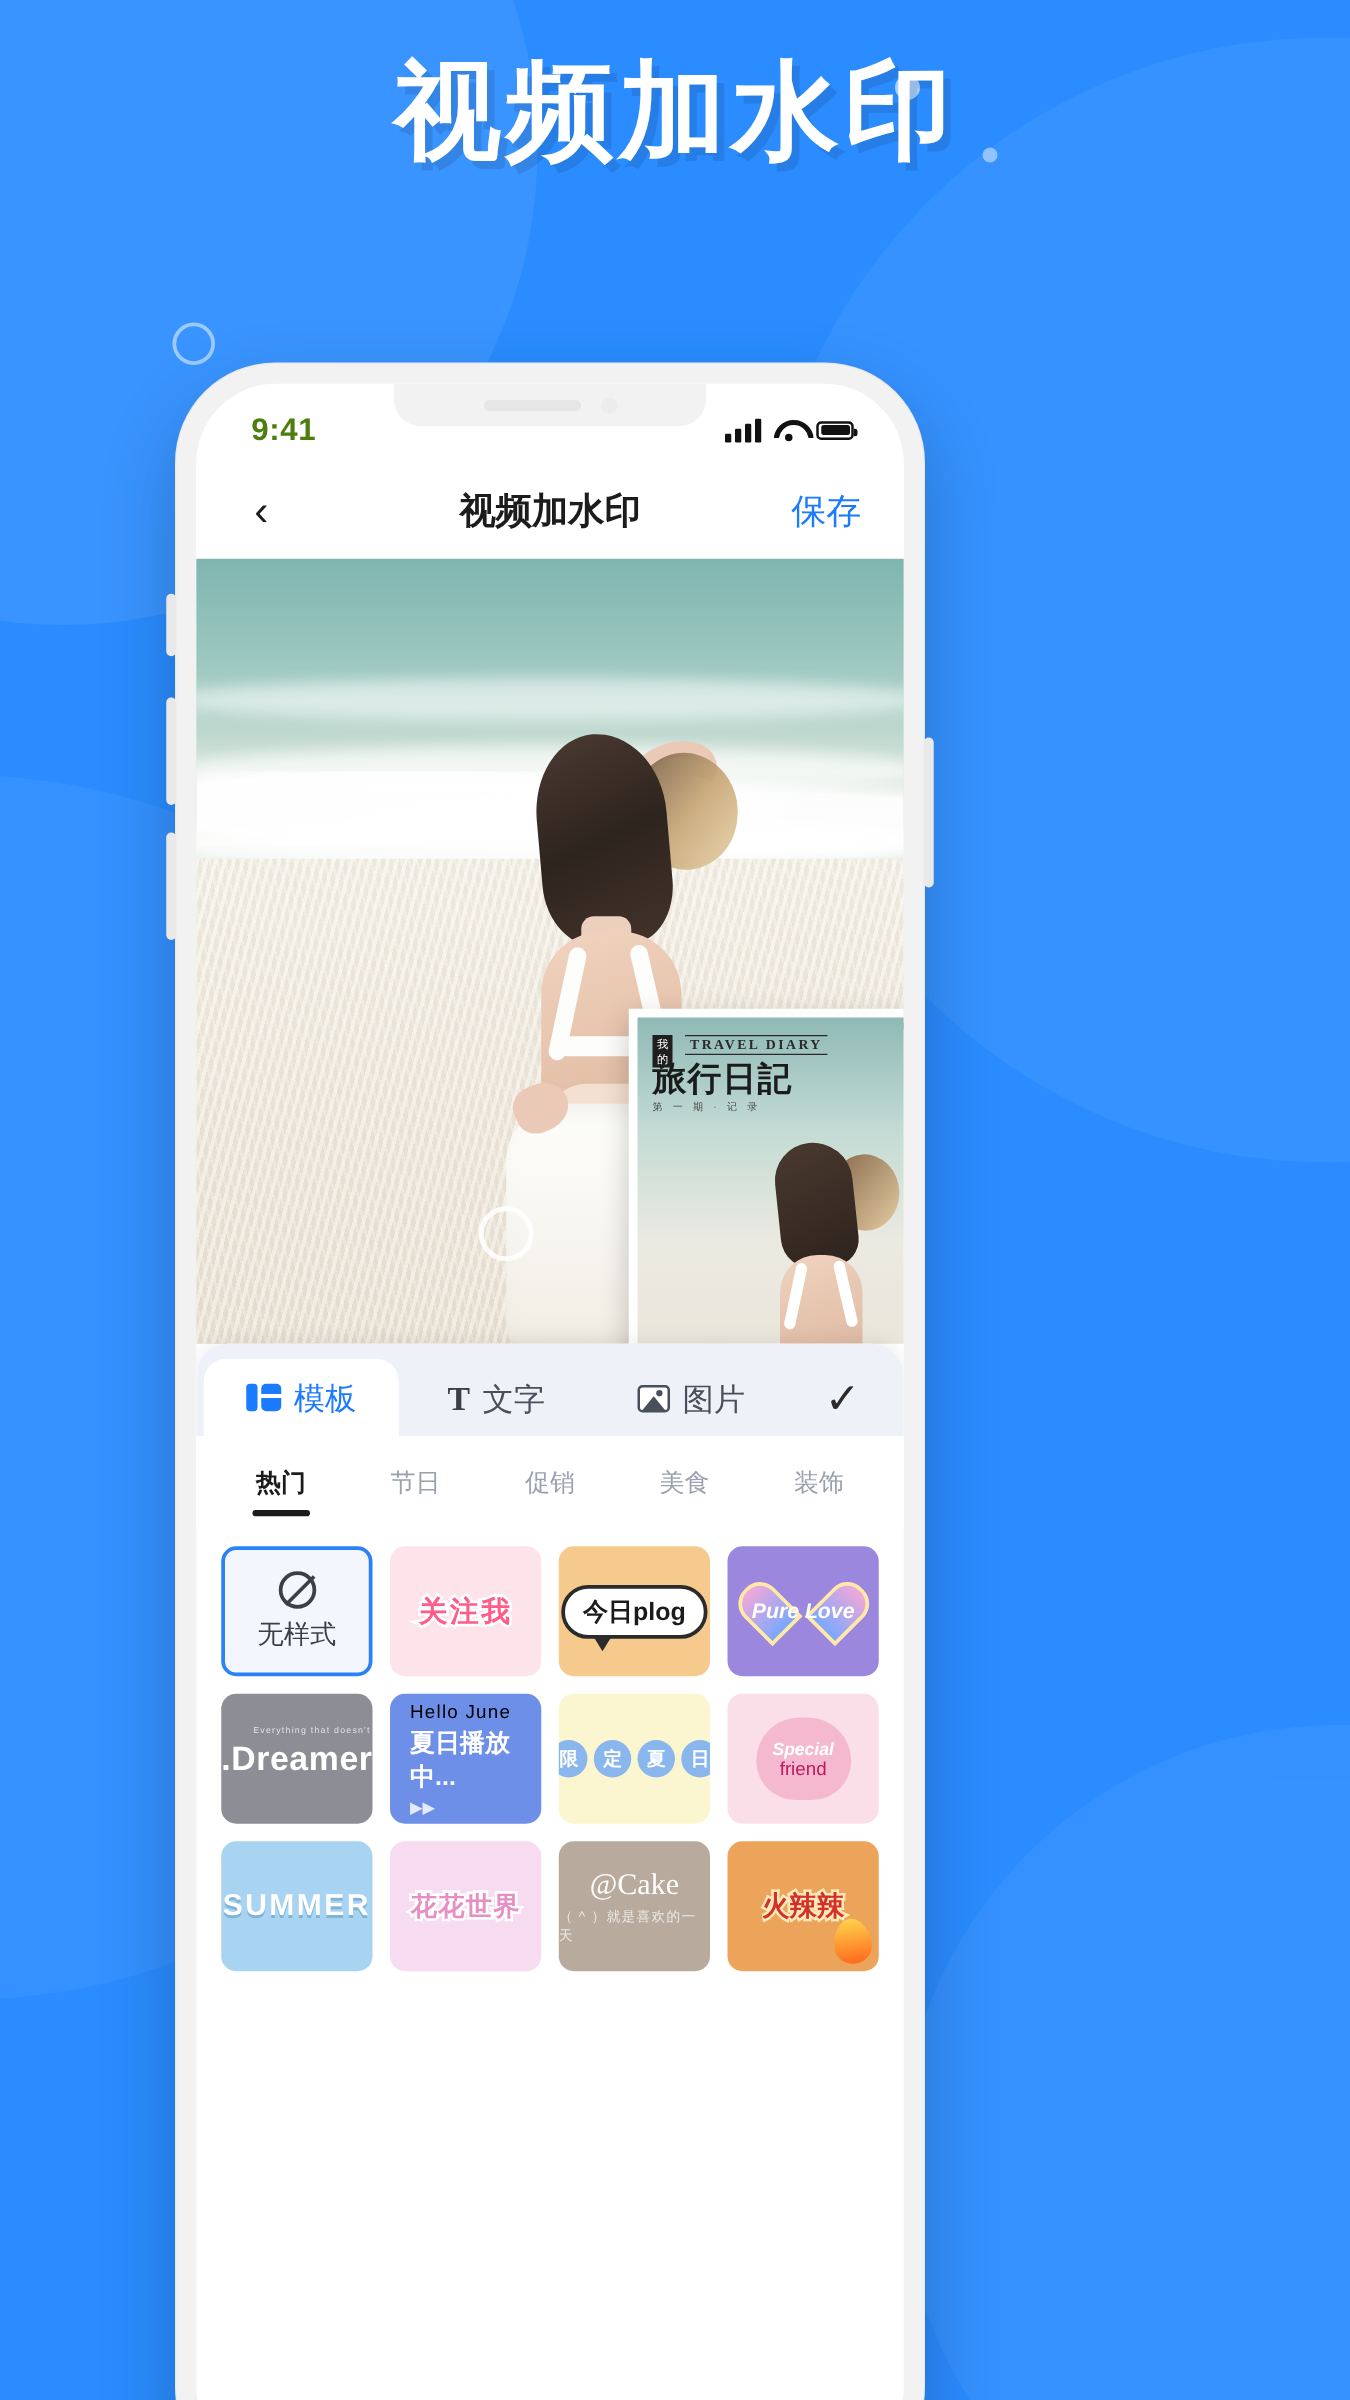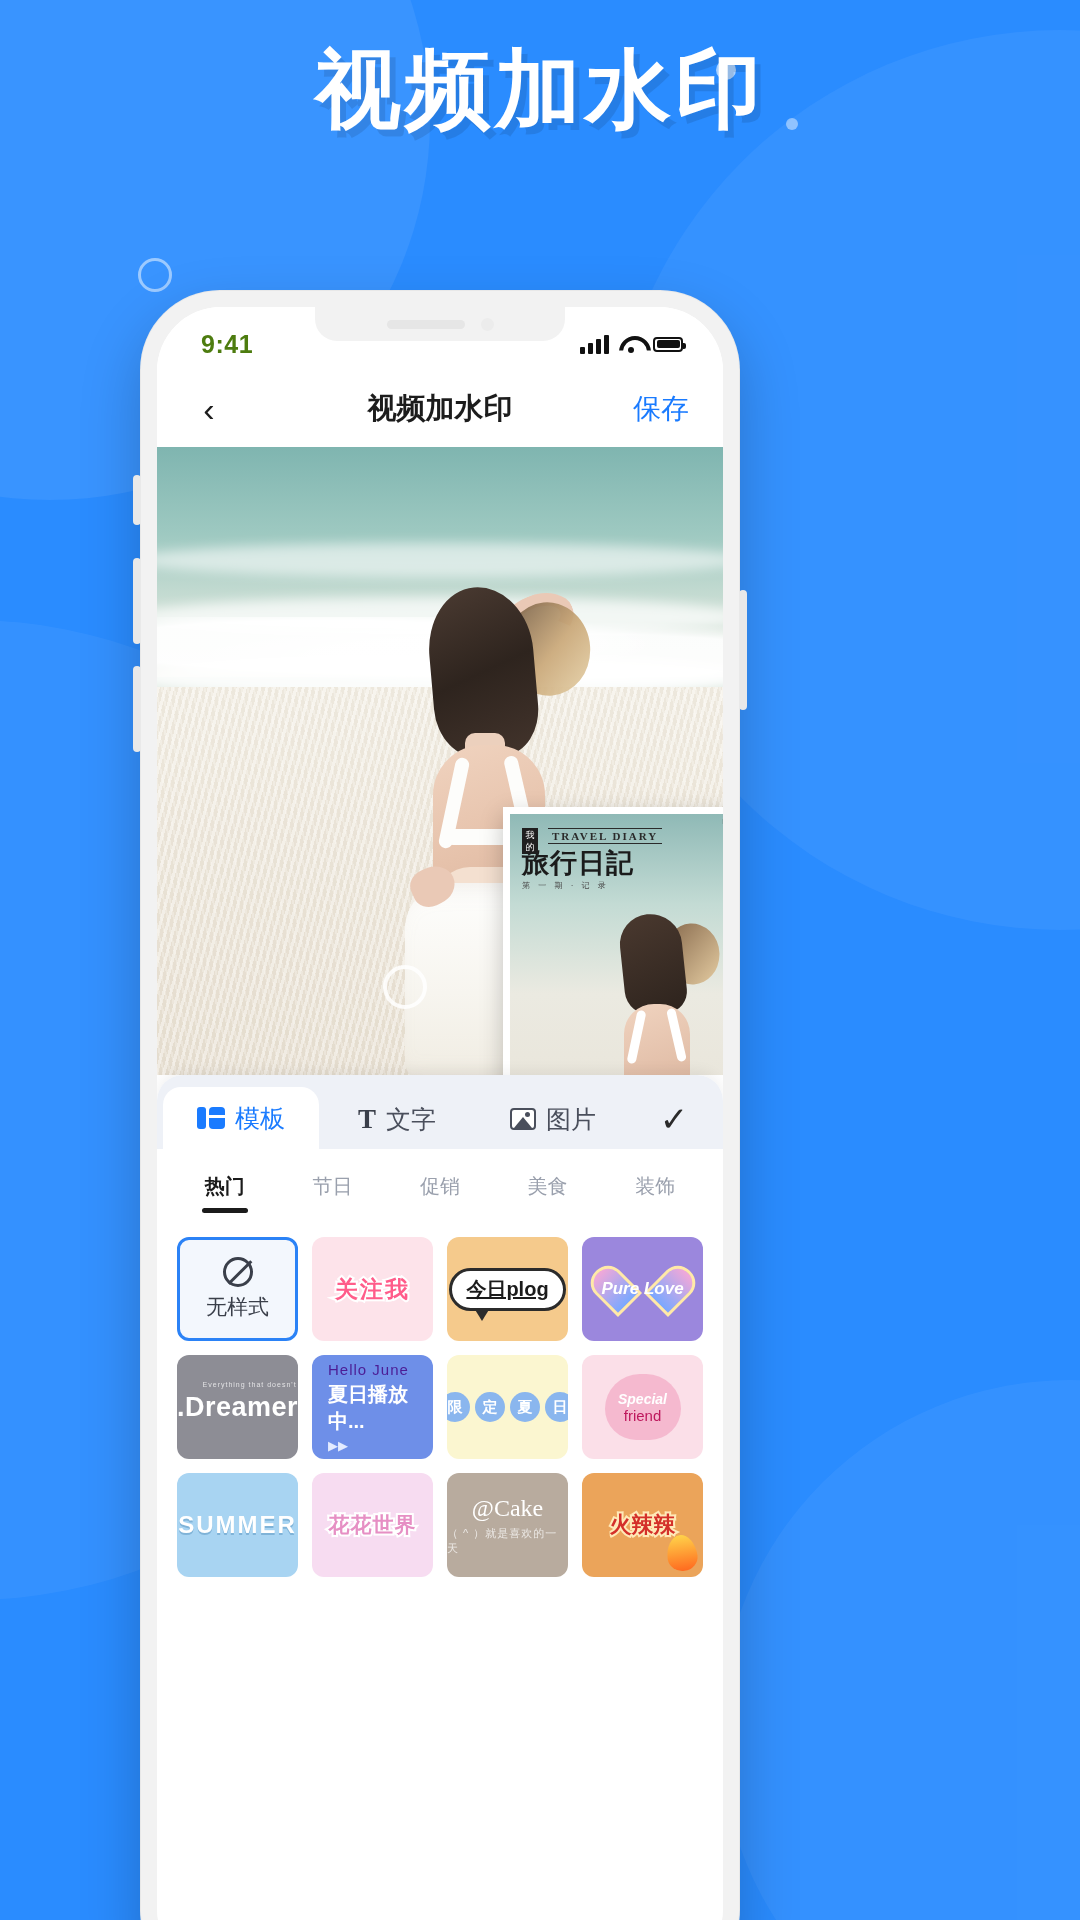--- a/index.html
+++ b/index.html
@@ -302,21 +302,21 @@
   }
   .no-ico::after { content:""; position:absolute; left:-2px; top:11px; width: 32px; height:3px; background:#3a3f4a; transform: rotate(-45deg); }
   .tile-none span { font-size: 21px; }
 
   .t-follow { background:#fde3ea; }
   .t-follow .txt { font-size: 23px; font-weight:bold; color:#ff5c8a;
     -webkit-text-stroke: 4px #fff; paint-order: stroke fill; letter-spacing:2px; }
   .t-plog { background:#f5ca8c; }
   .t-plog .bubble {
     background:#fff; border:3px solid #2b2b2b; border-radius: 22px;
-    padding: 5px 14px; font-size: 20px; font-weight:bold; color:#1b1b1b; position:relative;text-decoration:underline;
+    padding: 5px 14px; font-size: 20px; font-weight:bold; color:#1b1b1b; position:relative;
   }
   .t-plog .bubble::after {
     content:""; position:absolute; left: 22px; bottom:-13px; width:0; height:0;
     border-left:8px solid transparent; border-right:8px solid transparent; border-top:13px solid #2b2b2b;
   }
   .t-love { background:#9b87dd; }
   .t-love .heart {
     width: 58px; height: 52px; position: relative; display:flex; align-items:center; justify-content:center;
   }
   .t-love .heart::before, .t-love .heart::after {
@@ -325,21 +325,21 @@
   }
   .t-love .heart::before { left: 4px; transform: rotate(-45deg); transform-origin: 0 100%; }
   .t-love .heart::after  { right: 4px; transform: rotate(45deg); transform-origin: 100% 100%; }
   .t-love .lbl { position:absolute; font-size:17px; font-style:italic; font-weight:bold; color:#fff; z-index:3; }
 
   .t-dreamer { background:#8d8d95; }
   .t-dreamer .txt { color:#fff; font-weight:bold; font-size: 27px; letter-spacing:.5px; }
   .t-dreamer .tiny { position:absolute; top:26px; left:50%; transform:translateX(-32%);
     font-size:7px; color:rgba(255,255,255,.75); letter-spacing:1px; white-space:nowrap; }
   .t-hello { background:#6e8fe8; flex-direction:column; align-items:flex-start; padding: 14px 16px; gap:3px; }
-  .t-hello .l1 { font-size: 15px; color:#4c1d95; letter-spacing:1px;text-align:center; }
+  .t-hello .l1 { font-size: 15px; color:#000000; letter-spacing:1px;text-align:center; }
   .t-hello .l2 { font-size: 20px; color:#fff; font-weight:bold; }
   .t-hello .l3 { font-size: 13px; color:#e3ebff; }
   .t-xiari { background:#fbf6d0; }
   .t-xiari .chips { display:flex; gap: 5px; }
   .t-xiari .chip {
     width: 30px; height: 30px; border-radius: 50%; background:#8ab6ee;
     color:#fff; font-size:15px; display:flex; align-items:center; justify-content:center; font-weight:bold;
   }
   .t-special { background:#fbdfe8; }
   .t-special .sheart {

